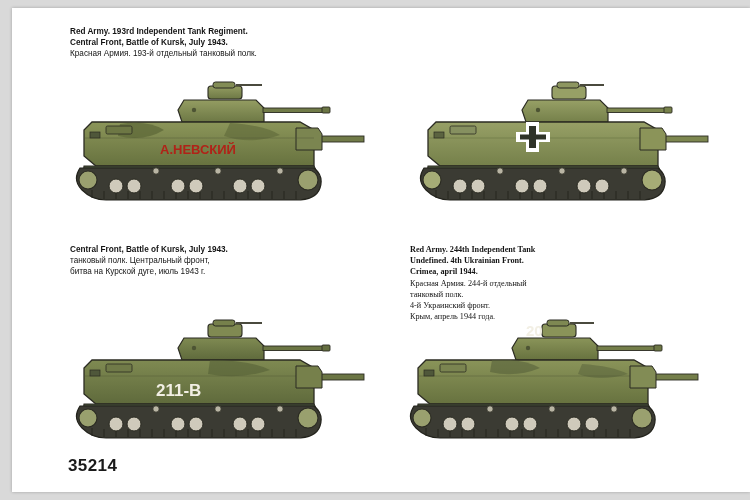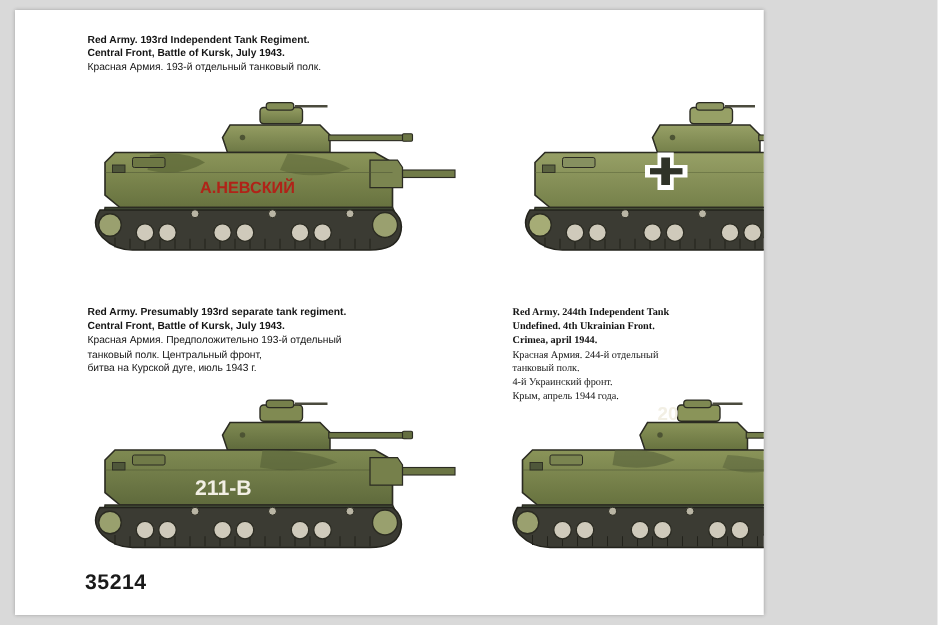--- a/index.html
+++ b/index.html
@@ -10,21 +10,21 @@
     width: 750px;
     height: 500px;
     background: #d9d9d9;
     font-family: "Liberation Sans", sans-serif;
     overflow: hidden;
   }
   .sheet {
     position: absolute;
     left: 12px;
     top: 8px;
-    width: 599px;
+    width: 738px;
     height: 484px;
     background: #ffffff;
     box-shadow: 0 0 3px rgba(0,0,0,0.25);
     overflow: hidden;
   }
   .panel {
     position: absolute;
   }
   .cap {
     font-size: 8.2px;
@@ -234,23 +234,21 @@
         <circle cx="20" cy="110" r="9" fill="#a6ac76" stroke="#2b2b22" stroke-width="1.1"></circle>
         <circle cx="240" cy="110" r="10" fill="#a6ac76" stroke="#2b2b22" stroke-width="1.1"></circle>
         <circle cx="88" cy="101" r="3.2" fill="#b9b5a4" stroke="#2b2b22" stroke-width="0.8"></circle>
         <circle cx="150" cy="101" r="3.2" fill="#b9b5a4" stroke="#2b2b22" stroke-width="0.8"></circle>
         <circle cx="212" cy="101" r="3.2" fill="#b9b5a4" stroke="#2b2b22" stroke-width="0.8"></circle>
       </g>
     </svg>
   </div>
 
   <div class="panel panel-bl cap">
-    <div class="en">Red Army. Presumably 193rd separate tank regiment.</div>
     <div class="en">Central Front, Battle of Kursk, July 1943.</div>
-    <div class="ru">Красная Армия. Предположительно 193-й отдельный</div>
     <div class="ru">танковый полк. Центральный фронт,</div>
     <div class="ru">битва на Курской дуге, июль 1943 г.</div>
   </div>
 
   <div class="tank art-bl">
     <svg width="340" height="160" viewBox="0 0 340 160">
       <defs>
         <linearGradient id="gC" x1="0" y1="0" x2="0" y2="1">
           <stop offset="0" stop-color="#7f8a52"></stop>
           <stop offset="1" stop-color="#5f6a3c"></stop>

